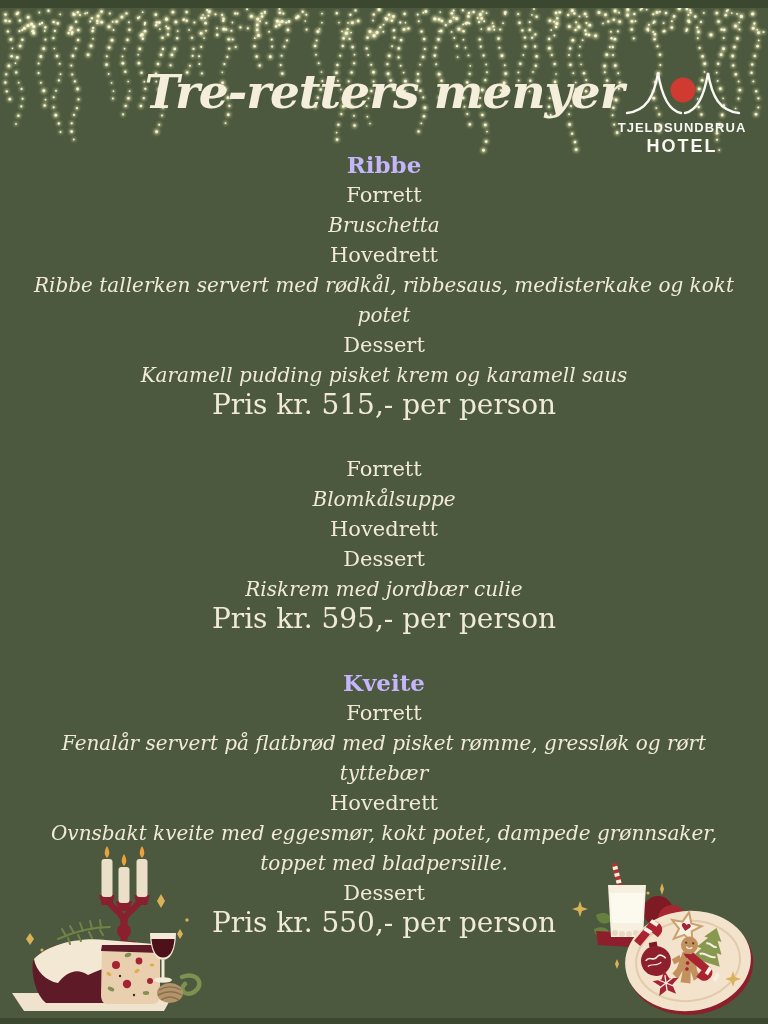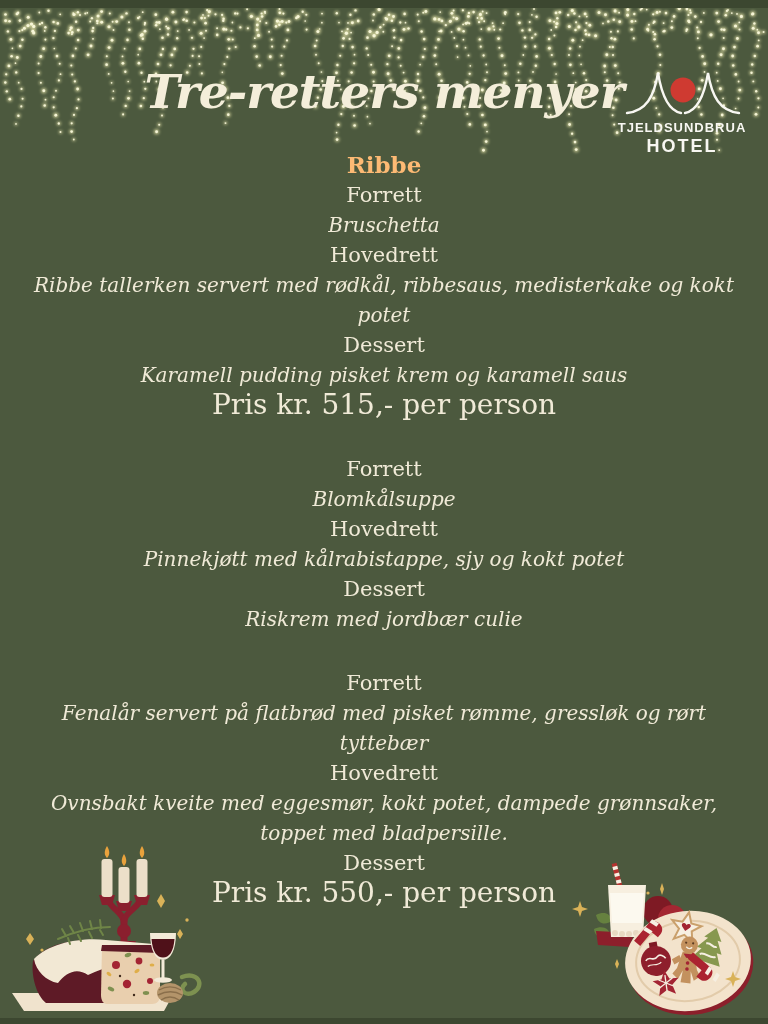--- a/index.html
+++ b/index.html
@@ -31,21 +31,21 @@
   .logo svg{display:block;margin:0 auto;}
   .logo-line1{font-size:13px;font-weight:bold;letter-spacing:1px;margin-top:2px;}
   .logo-line2{font-size:18px;font-weight:bold;letter-spacing:2px;margin-top:1px;}
   
   .menu{
     position:absolute;top:142px;left:0;width:768px;
     text-align:center;
   }
   .menu-section{margin:0 0 34px 0;padding:0 18px;}
   .menu-section h2{
-    margin:0;font-size:23px;font-weight:bold;line-height:30px;color:#fdba74;
+    margin:0;font-size:23px;font-weight:bold;line-height:30px;color:#c4b5fd;
   }
   .course-label{font-size:21px;line-height:30px;}
   .dish{font-style:italic;font-size:20px;line-height:30px;}
   .dish.wrap{max-width:712px;margin:0 auto;}
   .price{font-size:28px;line-height:30px;}
   
   .illu-left{position:absolute;left:6px;bottom:0;pointer-events:none;}
   .illu-right{position:absolute;right:0;bottom:0;pointer-events:none;}
 </style>
 </head>
@@ -1479,26 +1479,27 @@
       <div class="dish">Ribbe tallerken servert med rødkål, ribbesaus, medisterkake og kokt potet</div>
       <div class="course-label">Dessert</div>
       <div class="dish">Karamell pudding pisket krem  og karamell saus</div>
       <div class="price">Pris kr. 515,- per person</div>
     </section>
 
     <section class="menu-section">
       <div class="course-label">Forrett</div>
       <div class="dish">Blomkålsuppe</div>
       <div class="course-label">Hovedrett</div>
-      <div class="dish">Pinnekjøtt med kålrabistappe, sjy og kokt potet</div>
       <div class="course-label">Dessert</div>
       <div class="dish">Riskrem med jordbær culie</div>
+      <div class="price">Pris kr. 595,- per person</div>
     </section>
 
     <section class="menu-section">
+      <h2>Kveite</h2>
       <div class="course-label">Forrett</div>
       <div class="dish">Fenalår servert på flatbrød  med pisket rømme, gressløk og rørt tyttebær</div>
       <div class="course-label">Hovedrett</div>
       <div class="dish wrap">Ovnsbakt kveite med eggesmør, kokt potet, dampede grønnsaker, toppet med bladpersille.</div>
       <div class="course-label">Dessert</div>
       <div class="price">Pris kr. 550,- per person</div>
     </section>
 
   </main>
 

